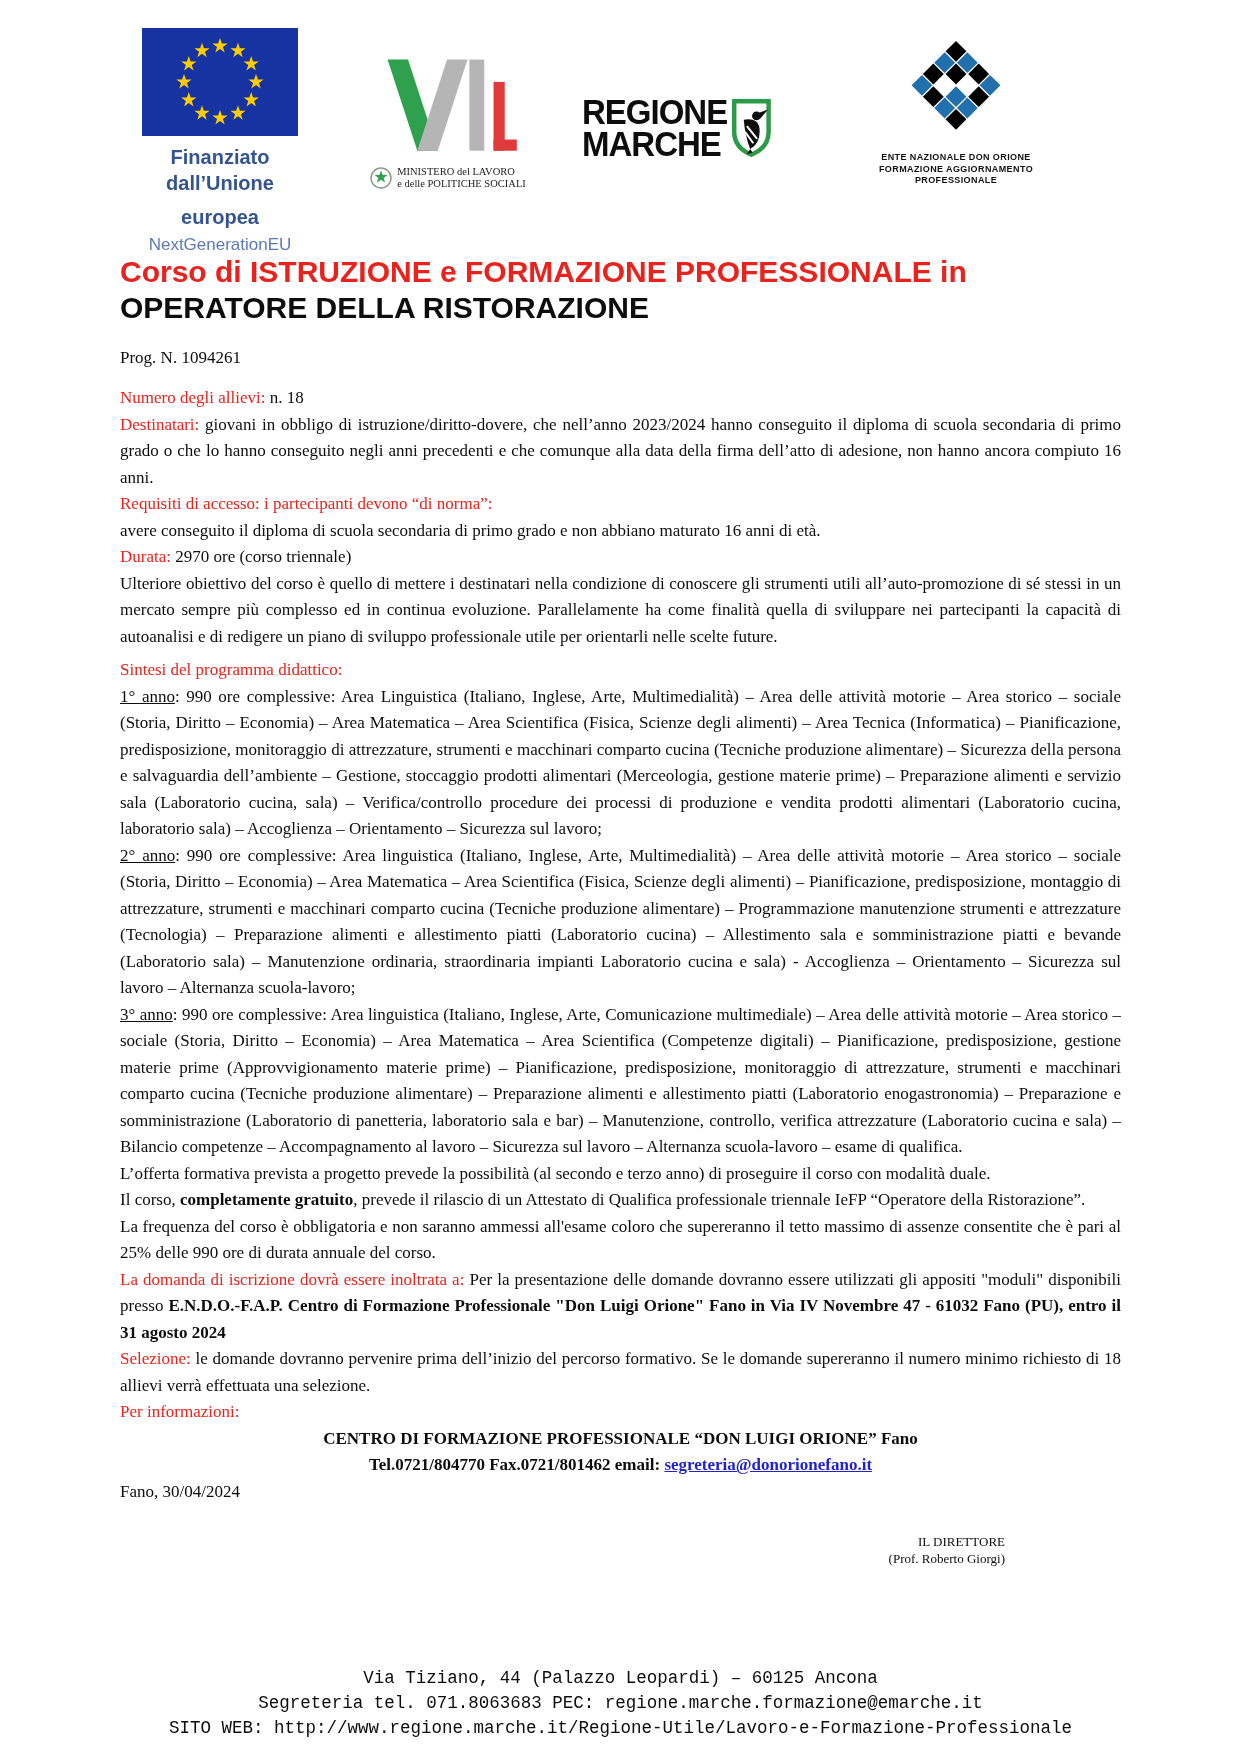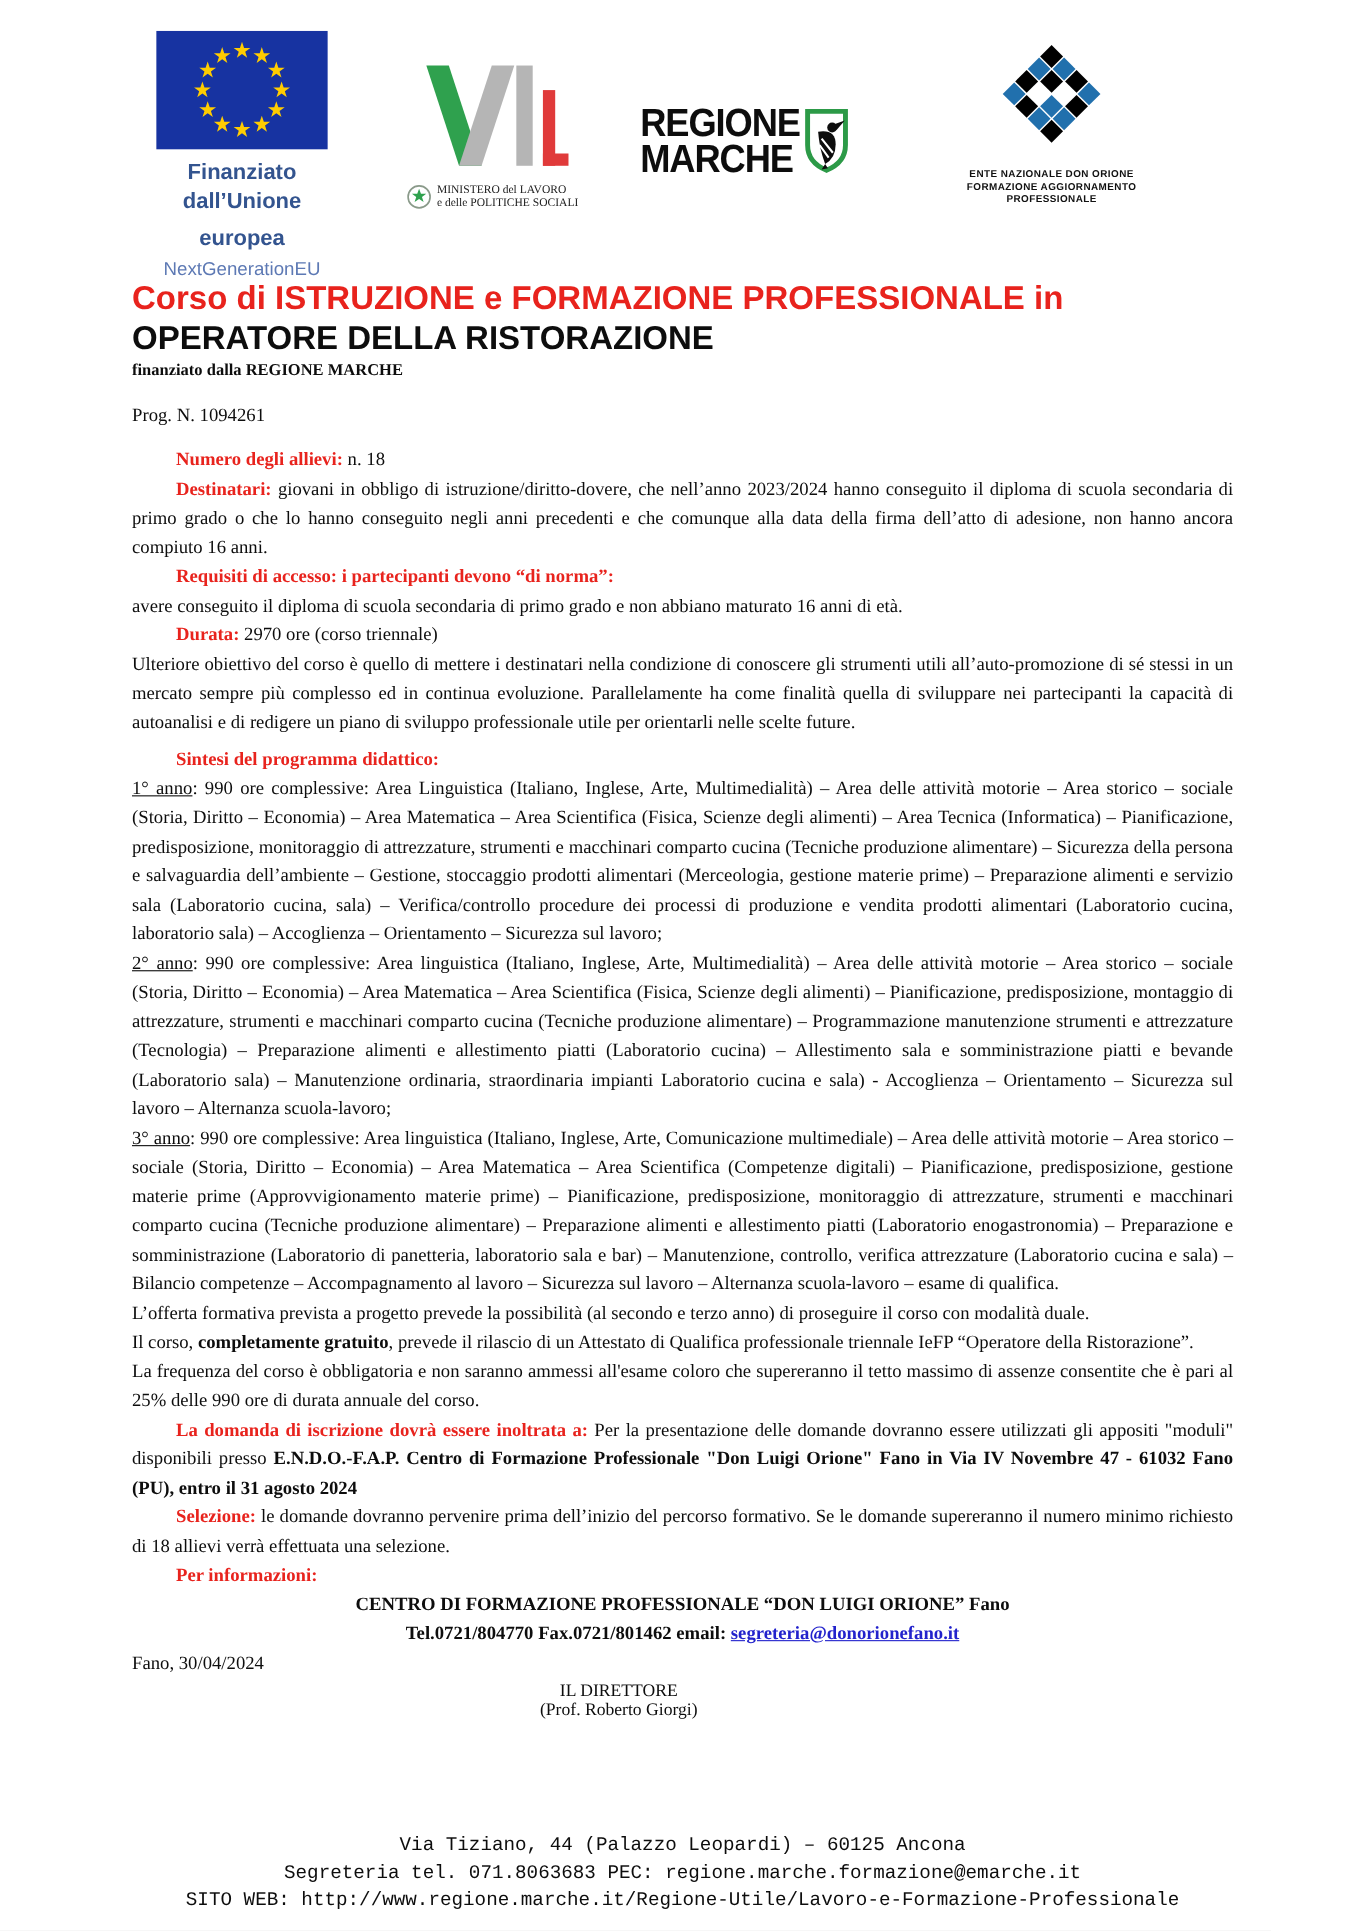--- a/index.html
+++ b/index.html
@@ -30,25 +30,25 @@
   .prog { font-size:17px; margin-top:22px; margin-bottom:17px; color:#0d0d0d; }
 
   
   .docbody { font-size:17px; line-height:26.5px; color:#0d0d0d; }
   .para { text-align:justify; }
   .al-center { text-align:center; }
   .al-left { text-align:left; }
   .gap { margin-top:7px; }
   .seg-n { }
   .seg-b { font-weight:bold;text-align:right; }
-  .seg-rb { font-weight:bold; color:var(--red,#e8231d);margin-left:40px; }
+  .seg-rb { font-weight:normal; color:var(--red,#e8231d); }
   .seg-bu { font-weight:normal; text-decoration:underline; }
   a.seg-link { font-weight:bold; color:var(--link,#2222cc); text-decoration:underline; }
 
-  .signature { text-align:center; padding-right:116px; font-size:16px; line-height:17px; margin-top:4px; color:#0d0d0d; }
+  .signature { text-align:right; padding-right:116px; font-size:13px; line-height:17px; margin-top:28px; color:#0d0d0d; }
   .footer { position:absolute; left:0; right:0; bottom:14px; text-align:center; font-family:Liberation Mono, monospace; font-size:17.5px; line-height:25px; color:#0d0d0d; }
 </style>
 </head>
 <body>
 
 <div class="page">
   <div class="content">
 
     <div class="header">
 
@@ -139,21 +139,20 @@
         <div class="do-caption">
           <div>ENTE NAZIONALE DON ORIONE</div>
           <div>FORMAZIONE AGGIORNAMENTO</div>
           <div>PROFESSIONALE</div>
         </div>
       </div>
     </div>
 
     <div class="title-red" style="color:#e8231d">Corso di ISTRUZIONE e FORMAZIONE PROFESSIONALE in</div>
     <div class="title-black">OPERATORE DELLA RISTORAZIONE</div>
-    <div class="financed">finanziato dalla REGIONE MARCHE</div>
     <div class="prog">Prog. N. 1094261</div>
 
     <div class="docbody">
         <p class="para"><span class="seg-rb">Numero degli allievi:</span><span class="seg-n"> n. 18</span></p>
         <p class="para"><span class="seg-rb">Destinatari:</span><span class="seg-n"> giovani in obbligo di istruzione/diritto-dovere, che nell’anno 2023/2024 hanno conseguito il diploma di scuola secondaria di primo grado o che lo hanno conseguito negli anni precedenti e che comunque alla data della firma dell’atto di adesione, non hanno ancora compiuto 16 anni.</span></p>
         <p class="para"><span class="seg-rb">Requisiti di accesso: i partecipanti devono “di norma”:</span></p>
         <p class="para"><span class="seg-n">avere conseguito il diploma di scuola secondaria di primo grado e non abbiano maturato 16 anni di età.</span></p>
         <p class="para"><span class="seg-rb">Durata:</span><span class="seg-n"> 2970 ore (corso triennale)</span></p>
         <p class="para"><span class="seg-n">Ulteriore obiettivo del corso è quello di mettere i destinatari nella condizione di conoscere gli strumenti utili all’auto-promozione di sé stessi in un mercato sempre più complesso ed in continua evoluzione. Parallelamente ha come finalità quella di sviluppare nei partecipanti la capacità di autoanalisi e di redigere un piano di sviluppo professionale utile per orientarli nelle scelte future.</span></p>
         <p class="para gap"><span class="seg-rb">Sintesi del programma didattico:</span></p>

